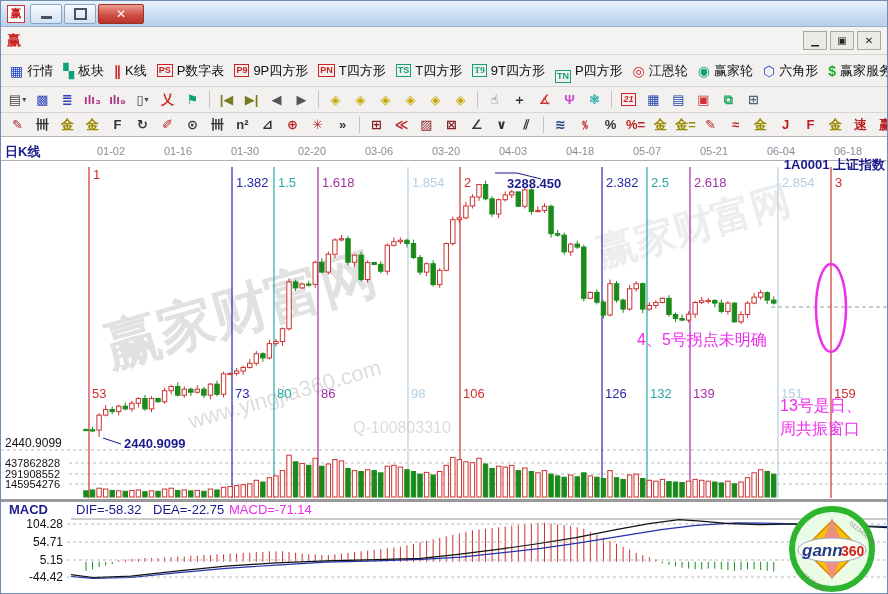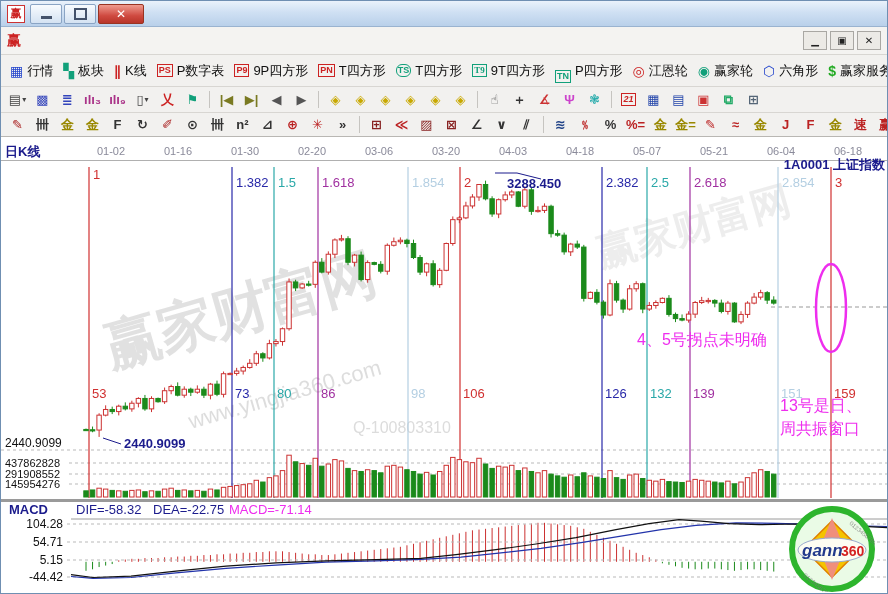--- a/index.html
+++ b/index.html
@@ -77,21 +77,21 @@
       </div>
       <div class="tb1-item">
         <span class="tb1-icon box" style="color: rgb(204, 34, 34);">P9</span>
         <span>9P四方形</span>
       </div>
       <div class="tb1-item">
         <span class="tb1-icon box" style="color: rgb(204, 34, 34);">PN</span>
         <span>T四方形</span>
       </div>
       <div class="tb1-item">
-        <span class="tb1-icon box" style="color: rgb(17, 160, 122); border-radius: 6px;">TS</span>
+        <span class="tb1-icon box" style="color: rgb(17, 160, 122);">TS</span>
         <span>T四方形</span>
       </div>
       <div class="tb1-item">
         <span class="tb1-icon box" style="color: rgb(17, 160, 122); font-family: Liberation Serif, serif;">T9</span>
         <span>9T四方形</span>
       </div>
       <div class="tb1-item">
         <span class="tb1-icon box" style="color: rgb(17, 160, 122); margin-top: 12px;">TN</span>
         <span>P四方形</span>
       </div>

